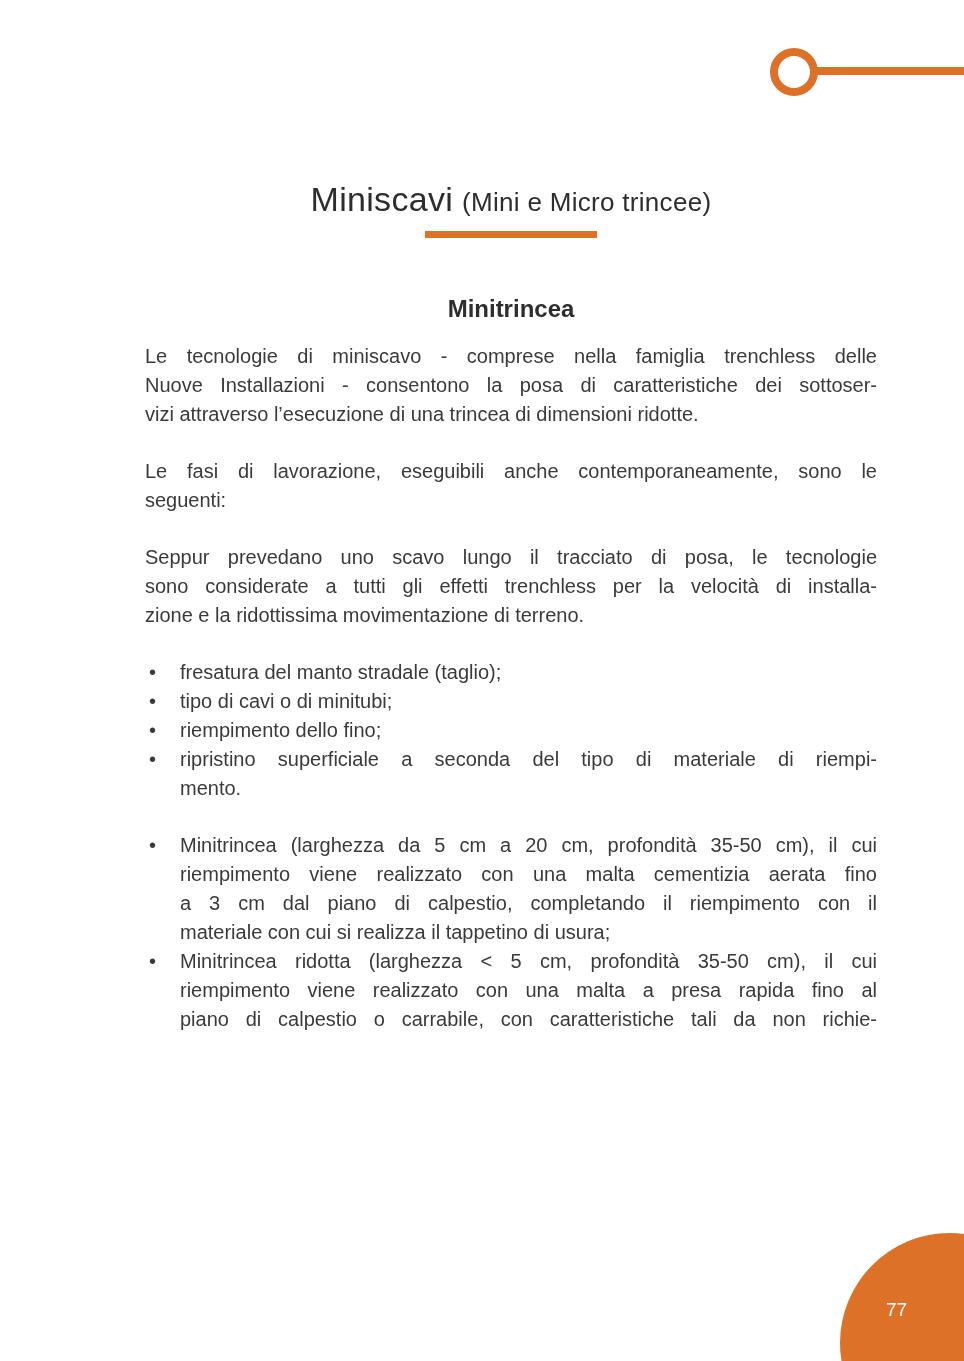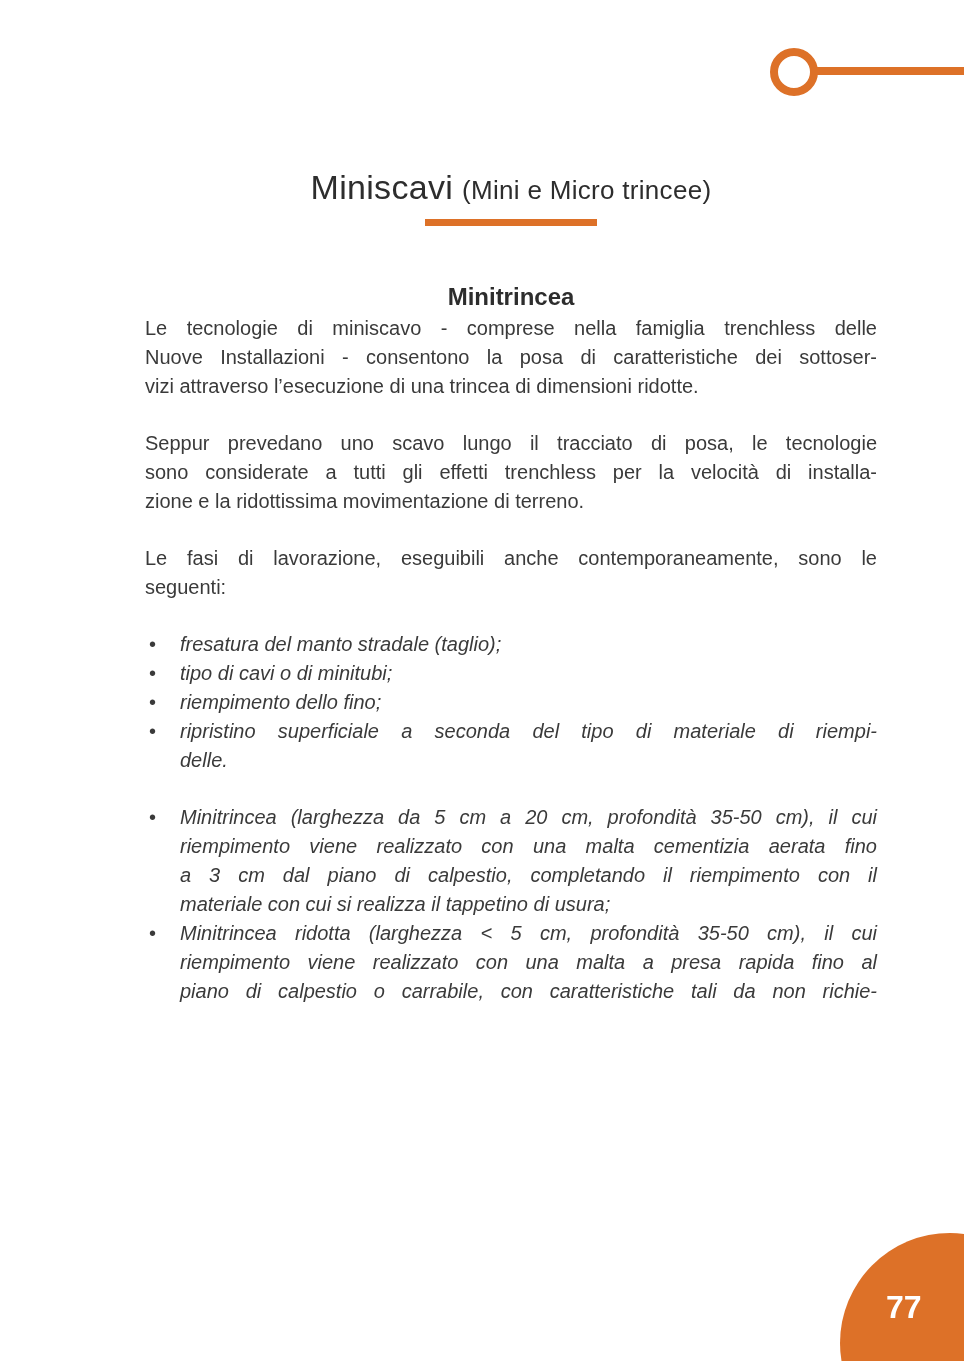--- a/index.html
+++ b/index.html
@@ -24,21 +24,21 @@
     border:8px solid var(--orange);
     border-radius:50%;
   }
   .decor-line{
     position:absolute;left:814px;top:67px;
     width:150px;height:8px;
     background:var(--orange);
   }
   
   .content{
-    position:absolute;left:145px;top:0;
+    position:absolute;left:145px;top:12px;
     width:732px;
   }
   .title{
     margin:167px 0 0 0;
     text-align:center;
     font-size:34px;line-height:41px;
     font-weight:400;
     color:var(--ink-dark);
     letter-spacing:0.3px;
   }
@@ -57,50 +57,50 @@
     font-size:24px;line-height:30px;
     font-weight:600;
     color:var(--ink-dark);
   }
   .block{
     font-size:20px;
     line-height:29px;
     font-weight:300;
     color:var(--ink);
   }
-  .para.first{margin-top:2px;}
+  .para.first{margin-top:18px;}
   .para,.list{margin-top:28px;}
   .list.phases{margin-bottom:12px;}
   .line{text-align:justify;}
   .line.jl{text-align-last:justify;}
   .line.ll{text-align:left;text-align-last:left;}
   ul.list{
     list-style:none;
     padding:0;
   }
   ul.list li{
     display:flex;
   }
   .bullet{
     flex:none;width:35px;
     padding-left:4px;
   }
-  .li-text{flex:1;font-style:italic;}
+  .li-text{flex:1;}
   
   .page-blob{
     position:absolute;left:840px;top:1233px;
     width:220px;height:220px;
     border-radius:50%;
     background:var(--orange);
   }
   .page-num{
-    position:absolute;left:46px;top:56px;
+    position:absolute;left:46px;top:66px;
     color:#ffffff;
-    font-size:32px;
-    font-weight:700;
+    font-size:19px;
+    font-weight:400;
   }
 </style>
 </head>
 <body>
 
 <div class="page">
 
   <span class="decor-ring"></span>
   <span class="decor-line"></span>
 
@@ -111,28 +111,28 @@
 
     <h2 class="heading">Minitrincea</h2>
 
     <div class="block para first">
       <div class="line jl">Le tecnologie di miniscavo - comprese nella famiglia trenchless delle</div>
       <div class="line jl">Nuove Installazioni - consentono la posa di caratteristiche dei sottoser-</div>
       <div class="line ll">vizi attraverso l’esecuzione di una trincea di dimensioni ridotte.</div>
     </div>
 
     <div class="block para">
+      <div class="line jl">Le fasi di lavorazione, eseguibili anche contemporaneamente, sono le</div>
+      <div class="line ll">seguenti:</div>
+    </div>
+
+    <div class="block para">
       <div class="line jl">Seppur prevedano uno scavo lungo il tracciato di posa, le tecnologie</div>
       <div class="line jl">sono considerate a tutti gli effetti trenchless per la velocità di installa-</div>
       <div class="line ll">zione e la ridottissima movimentazione di terreno.</div>
-    </div>
-
-    <div class="block para">
-      <div class="line jl">Le fasi di lavorazione, eseguibili anche contemporaneamente, sono le</div>
-      <div class="line ll">seguenti:</div>
     </div>
 
     <ul class="block list phases">
       <li>
         <span class="bullet">•</span>
         <div class="li-text">
           <div class="line ll">fresatura del manto stradale (taglio);</div>
         </div>
       </li>
       <li>
@@ -144,21 +144,21 @@
       <li>
         <span class="bullet">•</span>
         <div class="li-text">
           <div class="line ll">riempimento dello fino;</div>
         </div>
       </li>
       <li>
         <span class="bullet">•</span>
         <div class="li-text">
           <div class="line jl">ripristino superficiale a seconda del tipo di materiale di riempi-</div>
-          <div class="line ll">delle.</div>
+          <div class="line ll">mento.</div>
         </div>
       </li>
     </ul>
 
 
     <ul class="block list technologies">
       <li>
         <span class="bullet">•</span>
         <div class="li-text">
           <div class="line jl">Minitrincea (larghezza da 5 cm a 20 cm, profondità 35-50 cm), il cui</div>

